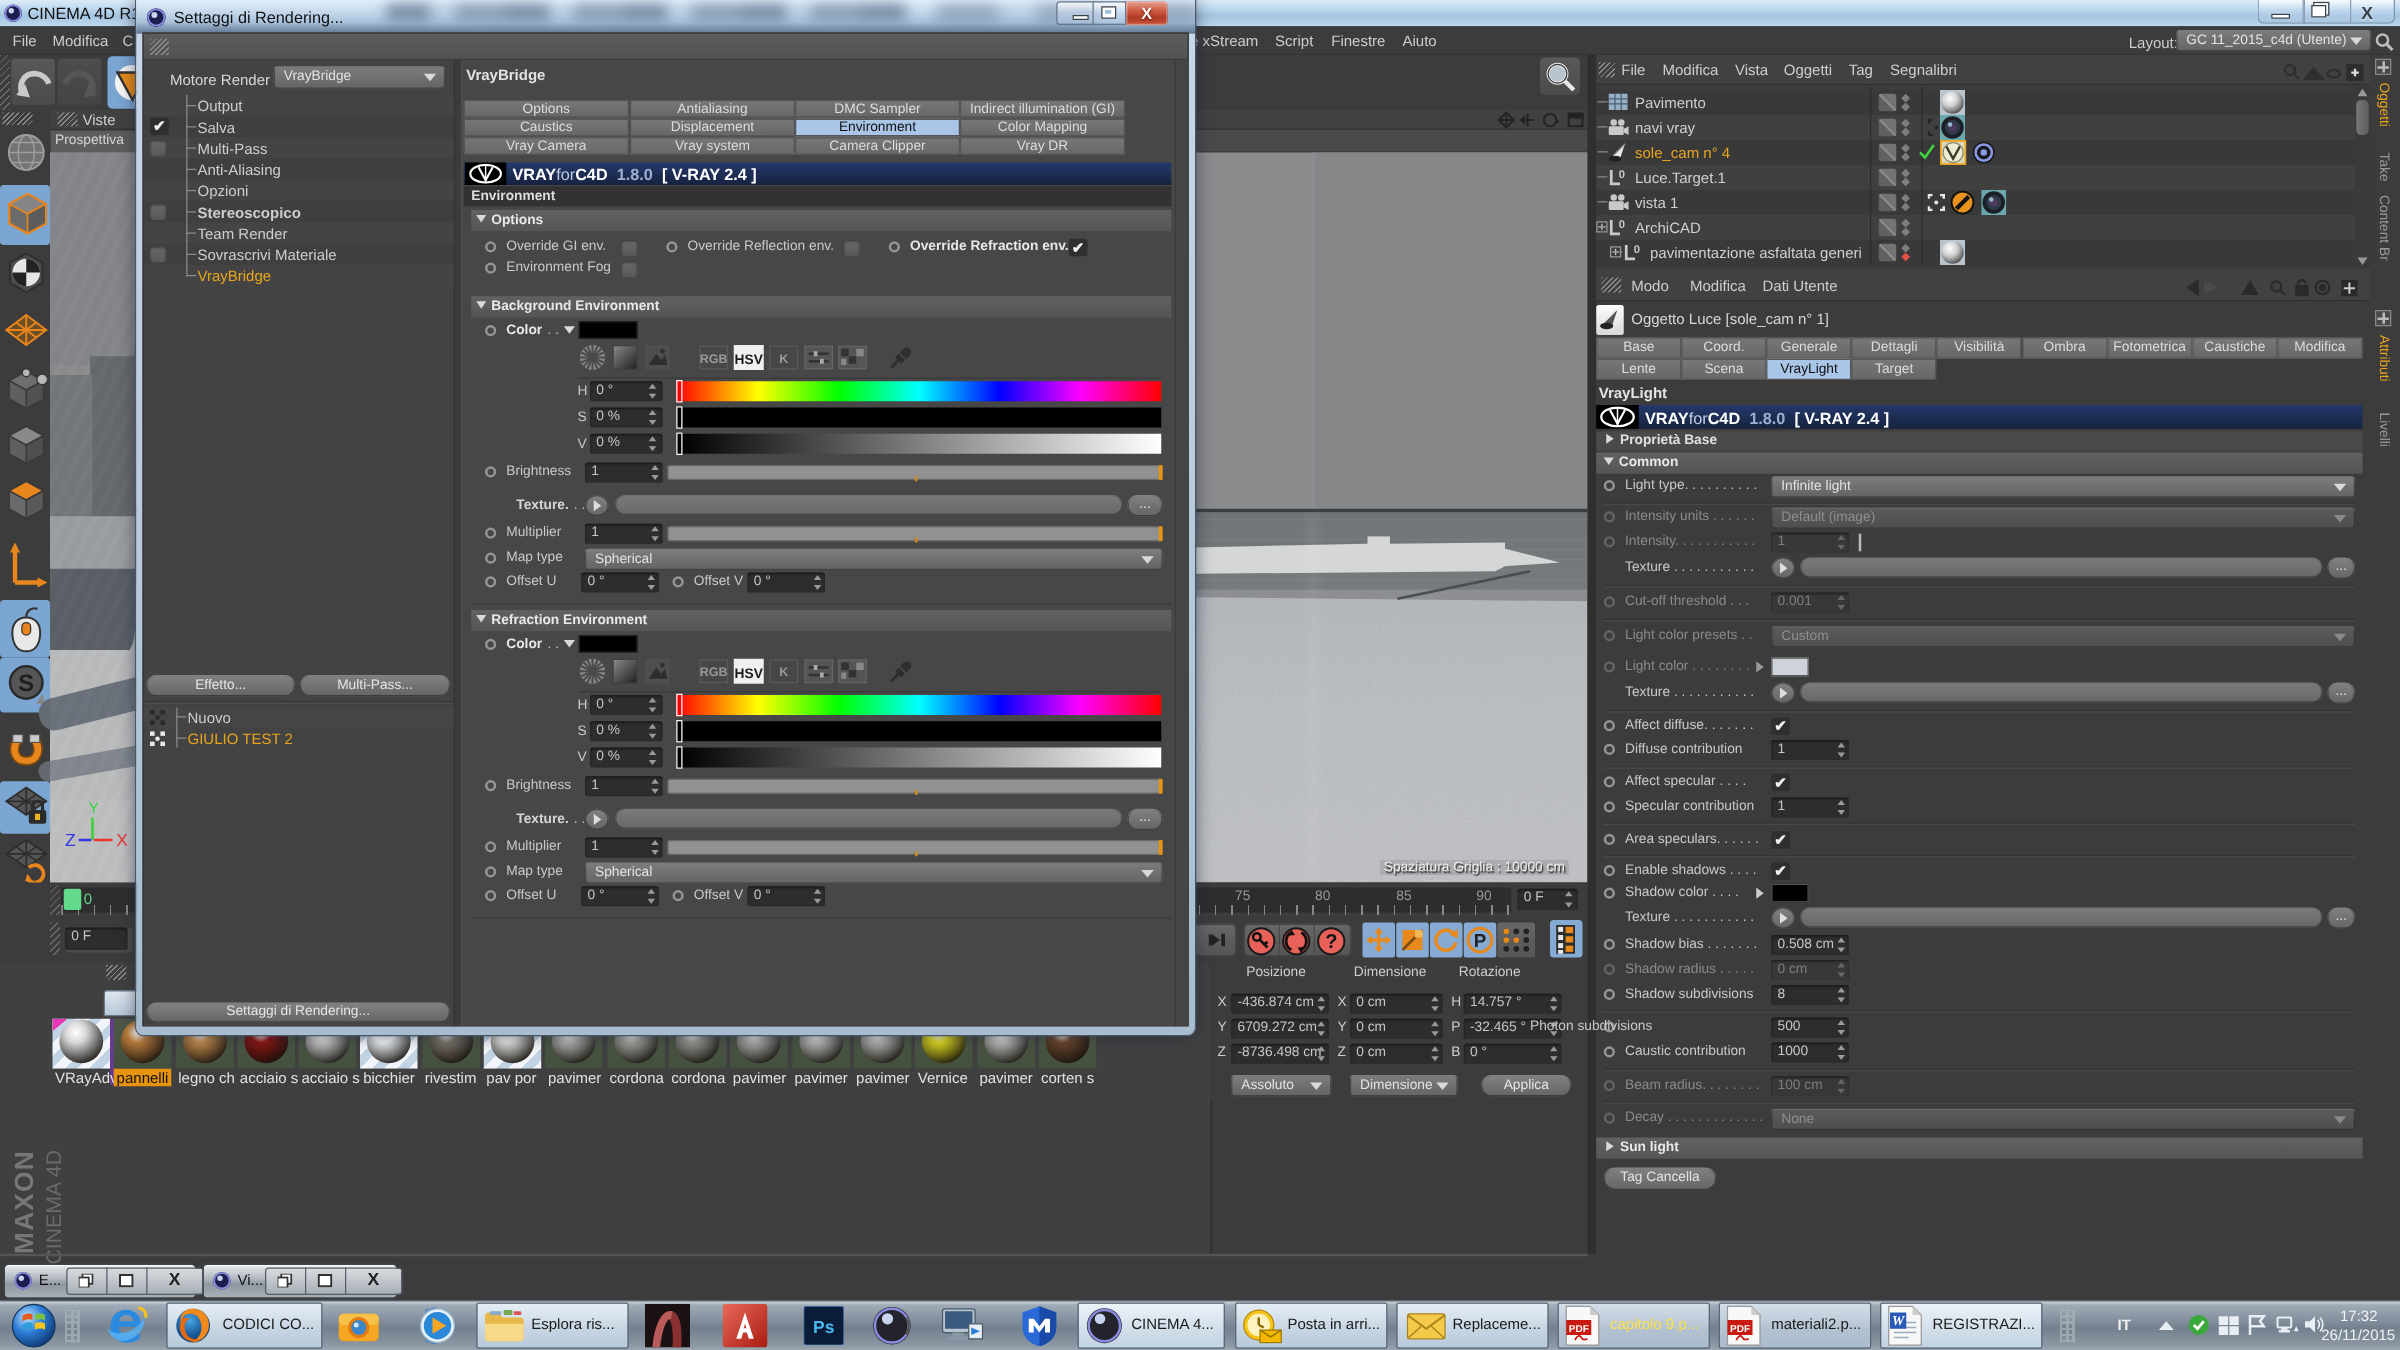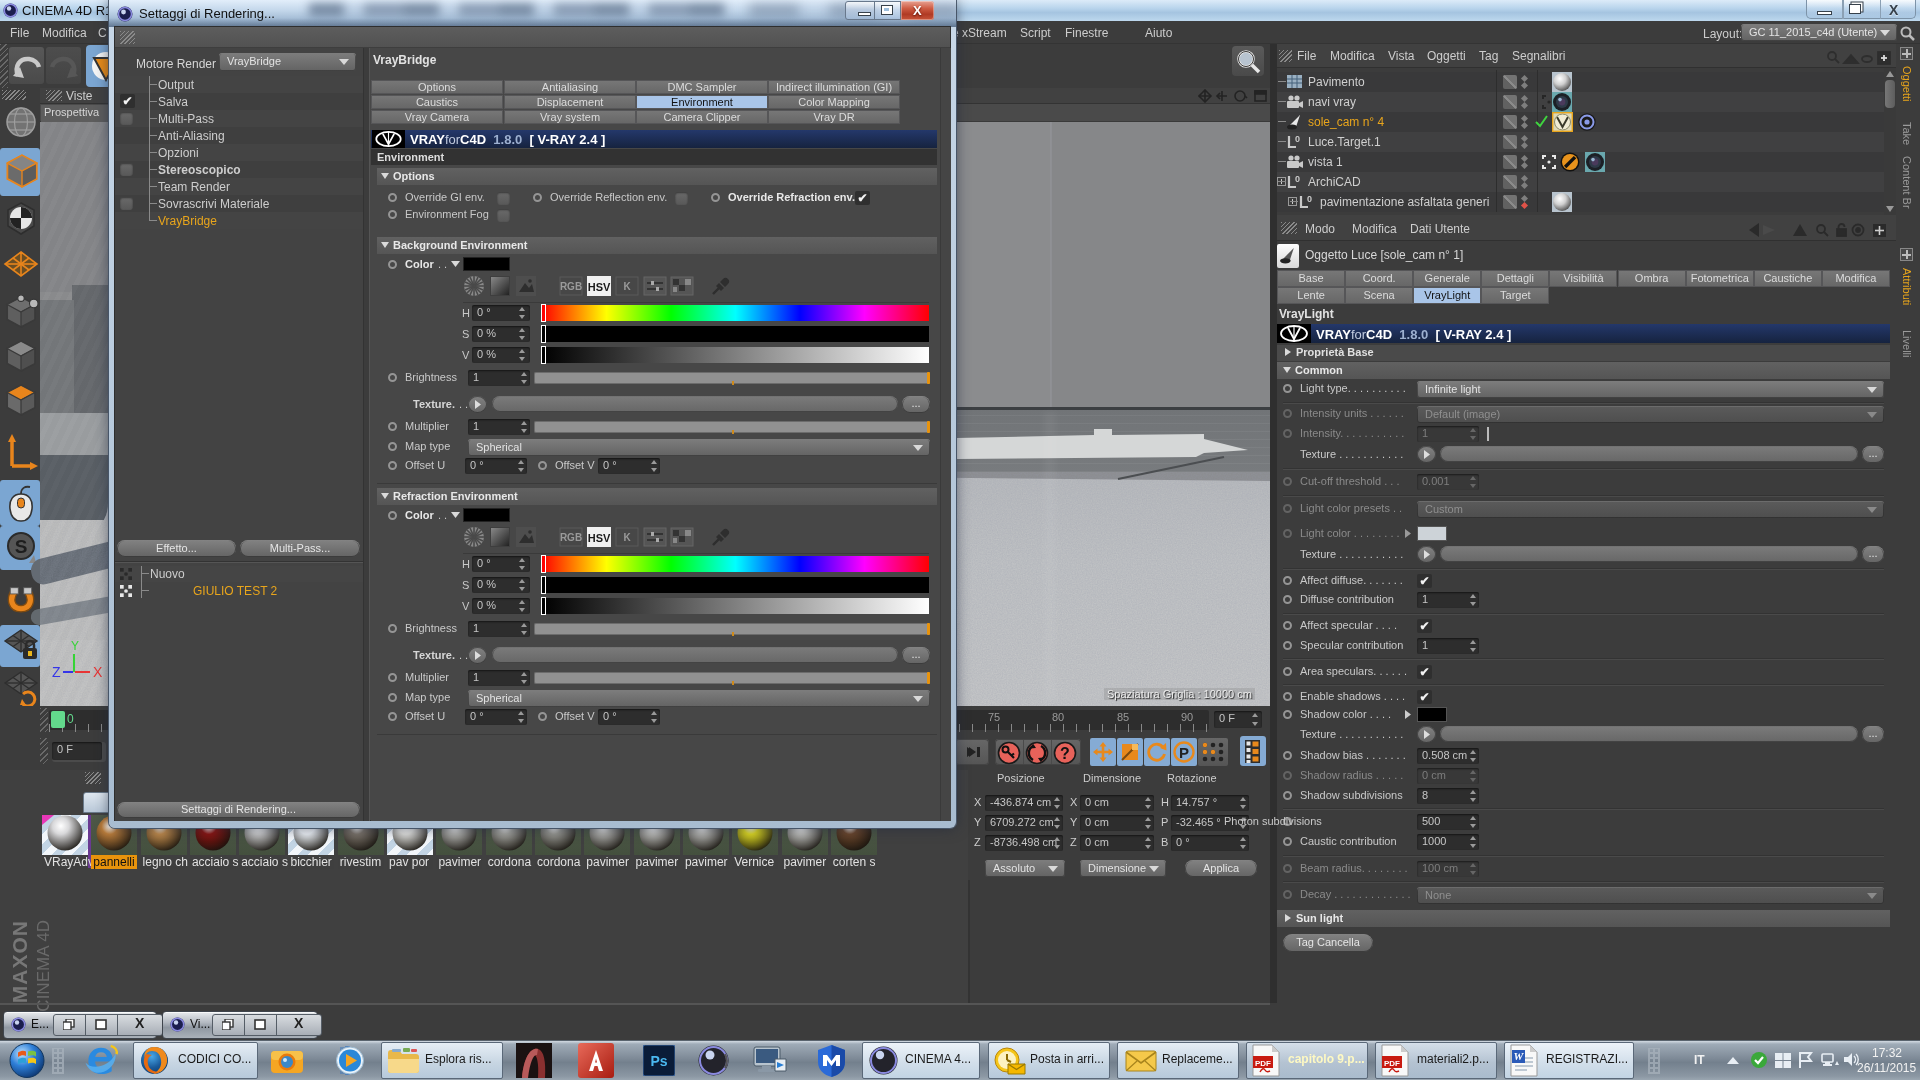--- a/index.html
+++ b/index.html
@@ -56,21 +56,21 @@
 <div class="abs" style="left:1843px;top:0;width:1px;height:19px;background:#8ba0b4;"></div>
 <div class="abs" style="left:1880px;top:0;width:1px;height:19px;background:#8ba0b4;"></div>
 <div class="txt" style="left:1889px;top:2px;color:#37414b;font-size:14px;font-weight:bold;text-shadow:0 1px 1px rgba(255,255,255,.6);">X</div>
 <div class="abs" style="left:0;top:21px;width:1920px;height:23px;background:#3c3c3c;border-bottom:1px solid #343434;"></div>
 <div class="menu" style="left:10px;top:26px;">File</div>
 <div class="menu" style="left:42px;top:26px;">Modifica</div>
 <div class="menu" style="left:98px;top:26px;">C</div>
 <div class="menu" style="left:952px;top:26px;">e xStream</div>
 <div class="menu" style="left:1020px;top:26px;">Script</div>
 <div class="menu" style="left:1065px;top:26px;">Finestre</div>
-<div class="menu" style="left:1122px;top:26px;margin-left:23px;">Aiuto</div>
+<div class="menu" style="left:1122px;top:26px;">Aiuto</div>
 <div class="txt" style="left:1703px;top:27px;color:#cdcdcd;font-size:12px;font-weight:normal;">Layout:</div>
 <div class="drop" style="left:1741px;top:24px;width:156px;height:17px;font-size:11px;">GC 11_2015_c4d (Utente)</div>
 <svg class="abs" style="left:1900px;top:26px" width="16" height="16">
       <circle cx="6" cy="6" r="4.5" fill="none" stroke="#bbb" stroke-width="2"></circle>
       <line x1="9.5" y1="9.5" x2="14" y2="14" stroke="#bbb" stroke-width="2.5"></line>
     </svg>
 <div class="abs" style="left:0;top:44px;width:1920px;height:44px;background:#3c3c3c;"></div>
 <div class="abs" style="left:0;top:44px;width:8px;height:44px;background:repeating-linear-gradient(135deg,#6a6a6a 0 1px,#3c3c3c 1px 4px);"></div>
 <div class="abs" style="left:9px;top:47px;width:35px;height:37px;background:linear-gradient(#585858,#4a4a4a);border-radius:3px;"></div>
 <svg class="abs" style="left:12px;top:52px" width="30" height="28" viewBox="0 0 30 28">
@@ -1084,21 +1084,21 @@
 <svg class="abs" style="left:120px;top:585px" width="12" height="12" viewBox="0 0 13 13">
       <g fill="#e8e8e8">
         <rect x="0" y="0" width="4" height="4"></rect>
         <rect x="9" y="0" width="4" height="4"></rect>
         <rect x="0" y="9" width="4" height="4"></rect>
         <rect x="9" y="9" width="4" height="4"></rect>
         <circle cx="6.5" cy="6.5" r="2"></circle>
       </g>
     </svg>
 <div class="abs" style="left:141px;top:590px;width:8px;height:1px;background:#8a8a8a;"></div>
-<div class="txt" style="left:150px;top:584px;color:#e8a51c;font-size:12px;font-weight:normal;margin-left:43px;">GIULIO TEST 2</div>
+<div class="txt" style="left:150px;top:584px;color:#e8a51c;font-size:12px;font-weight:normal;">GIULIO TEST 2</div>
 <div class="gbtn" style="left:117px;top:802px;width:243px;height:16px;line-height:15px;border-radius:8px;">Settaggi di Rendering...</div>
 <div class="abs" style="left:371px;top:48px;width:569px;height:773px;background:#474747;"></div>
 <div class="txt" style="left:373px;top:53px;color:#e2e2e2;font-size:12px;font-weight:bold;">VrayBridge</div>
 <div class="abs" style="left:940px;top:48px;width:11px;height:773px;background:#454545;"></div>
 <div class="abs" style="left:940px;top:48px;width:1px;height:773px;background:#3a3a3a;"></div>
 <div class="tabb" style="left:371px;top:80px;width:132px;height:14px;line-height:14px;">Options</div>
 <div class="tabb" style="left:504px;top:80px;width:132px;height:14px;line-height:14px;">Antialiasing</div>
 <div class="tabb" style="left:636px;top:80px;width:132px;height:14px;line-height:14px;">DMC Sampler</div>
 <div class="tabb" style="left:768px;top:80px;width:132px;height:14px;line-height:14px;">Indirect illumination (GI)</div>
 <div class="tabb" style="left:371px;top:95px;width:132px;height:14px;line-height:14px;">Caustics</div>
@@ -1489,21 +1489,21 @@
     </svg>
     <div class="txt" style="left:1162px;top:1052px;color:#1a1a1a;font-size:12px;font-weight:normal;">Replaceme...</div>
 <div class="abs" style="left:1246px;top:1042px;width:122px;height:37px;background:linear-gradient(rgba(225,235,245,.8),rgba(180,200,220,.72));border:1px solid #5a6878;border-radius:2px;"></div>
 <svg class="abs" style="left:1252px;top:1044px" width="28" height="33">
       <path d="M1 1 L20 1 L27 8 L27 32 L1 32Z" fill="#f8f8f8" stroke="#999"></path>
       <path d="M20 1 L20 8 L27 8Z" fill="#ccc"></path>
       <rect x="1" y="12" width="20" height="12" fill="#c81a10"></rect>
       <text x="11" y="21.5" text-anchor="middle" font-family="Liberation Sans" font-size="8" font-weight="bold" fill="#fff">PDF</text>
       <path d="M8 28 C10 24 12 24 13 26 C14 28 16 28 18 27" stroke="#c81a10" stroke-width="1.4" fill="none"></path>
     </svg>
-    <div class="txt" style="left:1288px;top:1052px;color:#fef9c3;font-size:12px;font-weight:bold;text-align:right;">capitolo 9.p...</div>
+    <div class="txt" style="left:1288px;top:1052px;color:#fde047;font-size:12px;font-weight:normal;text-align:right;">capitolo 9.p...</div>
 <div class="abs" style="left:1375px;top:1042px;width:122px;height:37px;background:linear-gradient(rgba(225,235,245,.8),rgba(180,200,220,.72));border:1px solid #5a6878;border-radius:2px;"></div>
 <svg class="abs" style="left:1381px;top:1044px" width="28" height="33">
       <path d="M1 1 L20 1 L27 8 L27 32 L1 32Z" fill="#f8f8f8" stroke="#999"></path>
       <path d="M20 1 L20 8 L27 8Z" fill="#ccc"></path>
       <rect x="1" y="12" width="20" height="12" fill="#c81a10"></rect>
       <text x="11" y="21.5" text-anchor="middle" font-family="Liberation Sans" font-size="8" font-weight="bold" fill="#fff">PDF</text>
       <path d="M8 28 C10 24 12 24 13 26 C14 28 16 28 18 27" stroke="#c81a10" stroke-width="1.4" fill="none"></path>
     </svg>
     <div class="txt" style="left:1417px;top:1052px;color:#1a1a1a;font-size:12px;font-weight:normal;">materiali2.p...</div>
 <div class="abs" style="left:1504px;top:1042px;width:130px;height:37px;background:linear-gradient(rgba(240,246,252,.95),rgba(200,218,234,.9));border:1px solid #5a6878;border-radius:2px;"></div>

